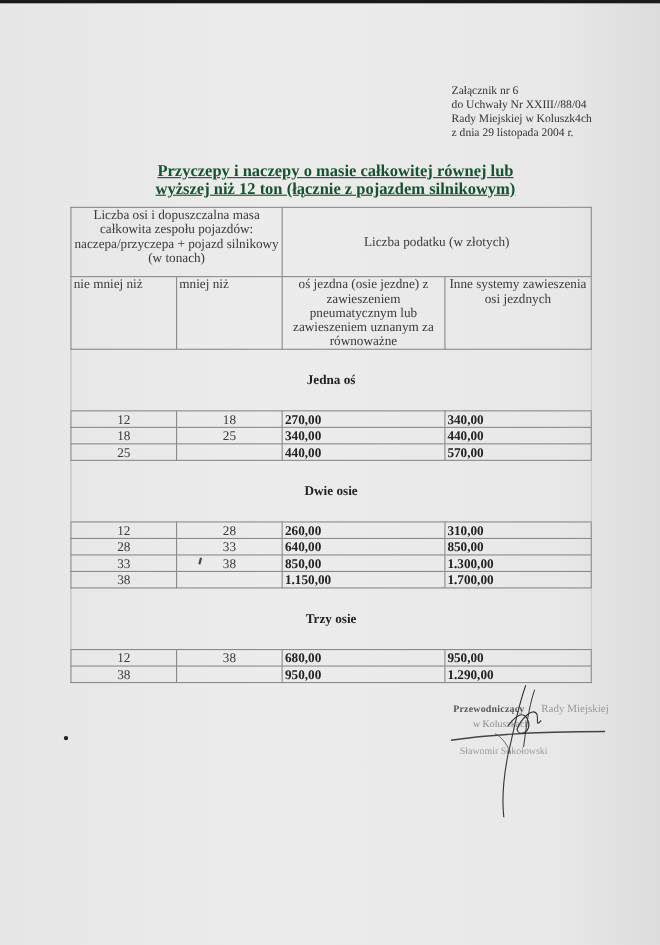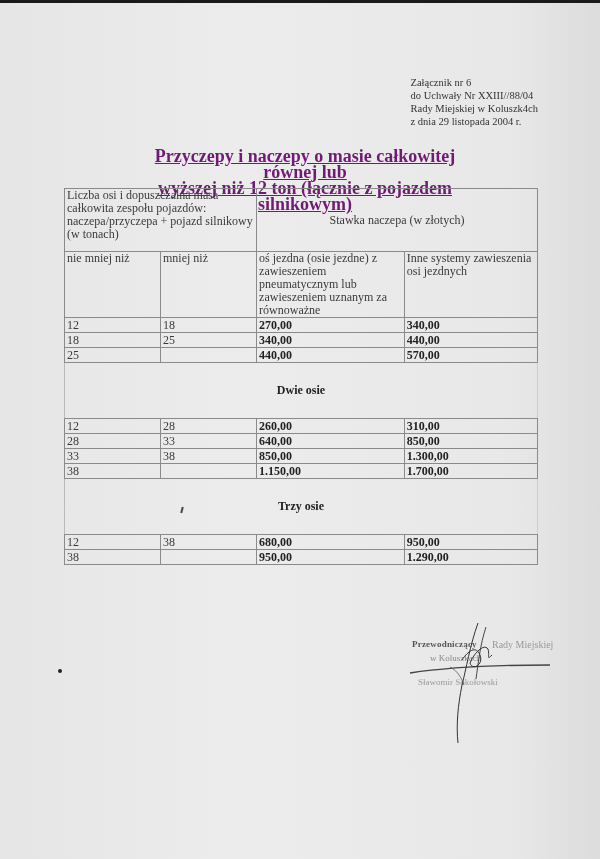--- a/index.html
+++ b/index.html
@@ -10,28 +10,28 @@
     font-family: "Liberation Serif", "DejaVu Serif", serif;
     color: #2a2a2a;
   }
   .topbar { position: absolute; left: 0; top: 0; width: 600px; height: 3px; background: #1a1a1a; }
   .header-block {
     position: absolute; right: 62px; top: 76px; text-align: left;
     font-size: 10.5px; line-height: 13px; color: #333;
   }
   .title {
     position: absolute; left: 140px; top: 148px; width: 330px; text-align: center;
-    font-size: 18px; line-height: 16px; font-weight: bold; text-decoration: underline; color: #701a75;
+    font-size: 15px; line-height: 16px; font-weight: bold; text-decoration: underline; color: #14532d;
   }
   table.tax {
     position: absolute; left: 64px; top: 188px; width: 474px;
     border-collapse: collapse; font-size: 12px; color: #3a3a3a;
   }
   table.tax td { border: 1px solid #8a8a8a; padding: 0 2px; vertical-align: top; line-height: 13px; }
-  table.tax td.c { text-align: left; }
+  table.tax td.c { text-align: center; }
   table.tax td.r { text-align: left; font-weight: bold; color: #222; }
   .col1 { width: 93px; } .col2 { width: 93px; } .col3 { width: 143px; } .col4 { width: 129px; }
   tr.hdr1 td { height: 62px; }
   tr.hdr1 td.stawka { vertical-align: middle; text-align: center; }
   tr.hdr2 td { height: 65px; }
   tr.sec td { height: 55px; text-align: center; vertical-align: middle; font-weight: bold; color: #222; border-left-color: #bbb; border-right-color: #ccc; }
   tr.data td { height: 13px; line-height: 14px; }
   .signature { position: absolute; left: 400px; top: 615px; width: 160px; height: 130px; }
   .sig-line1 { position: absolute; left: 12px; top: 24px; font-size: 9px; color: #555; font-weight: bold; letter-spacing: 0.2px; }
   .sig-line1b { position: absolute; left: 92px; top: 24px; font-size: 10px; color: #999; }
@@ -61,29 +61,32 @@
 <table class="tax">
   <colgroup>
       <col class="col1">
       <col class="col2">
       <col class="col3">
       <col class="col4">
     </colgroup>
   <tbody>
       <tr class="hdr1">
     <td colspan="2" class="c">Liczba osi i dopuszczalna masa całkowita zespołu pojazdów: naczepa/przyczepa + pojazd silnikowy    (w tonach)</td>
-    <td colspan="2" class="stawka">Stawka naczepa (w złotych)</td>
+    <td colspan="2" class="stawka">Liczba podatku (w złotych)</td>
   </tr>
   <tr class="hdr2">
     <td>nie mniej niż</td>
     <td>mniej niż</td>
     <td class="c">oś jezdna (osie jezdne) z zawieszeniem pneumatycznym lub zawieszeniem uznanym za równoważne</td>
     <td class="c">Inne systemy zawieszenia osi jezdnych</td>
   </tr>
 
+  <tr class="sec">
+    <td colspan="4">Jedna oś</td>
+  </tr>
   <tr class="data">
     <td class="c">12</td>
     <td class="c">18</td>
     <td class="r">270,00</td>
     <td class="r">340,00</td>
   </tr>
   <tr class="data">
     <td class="c">18</td>
     <td class="c">25</td>
     <td class="r">340,00</td>

